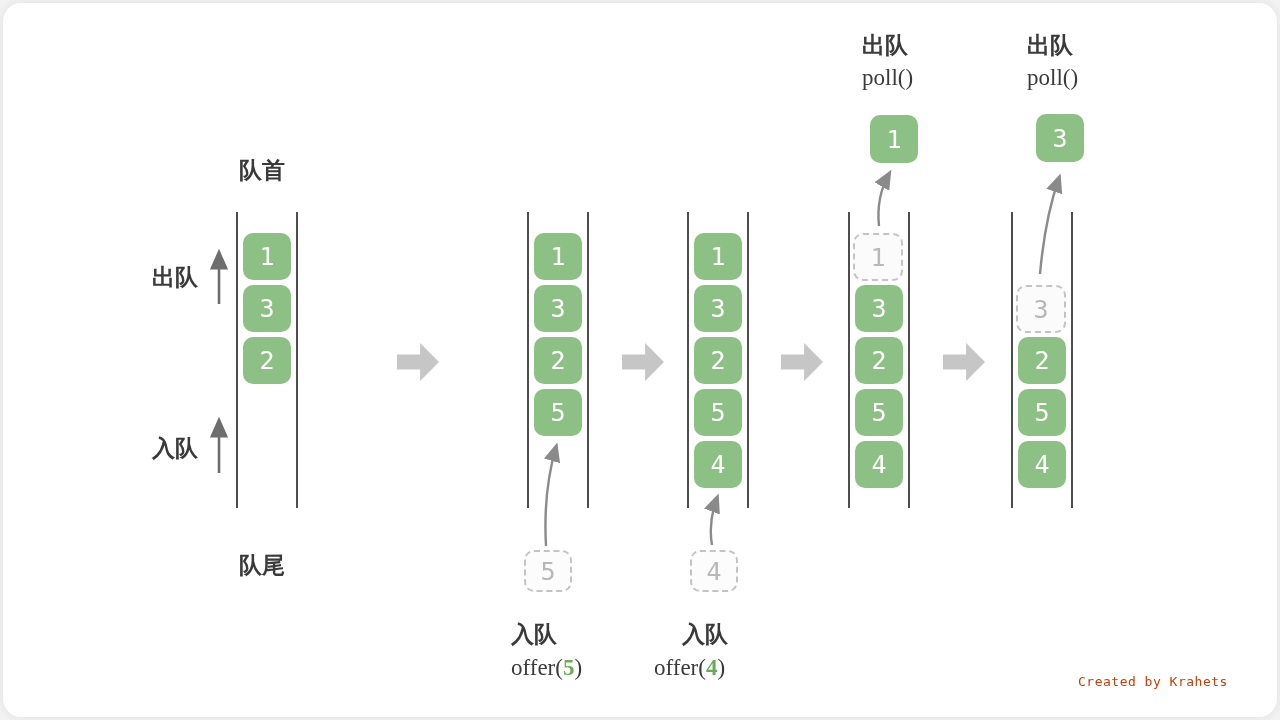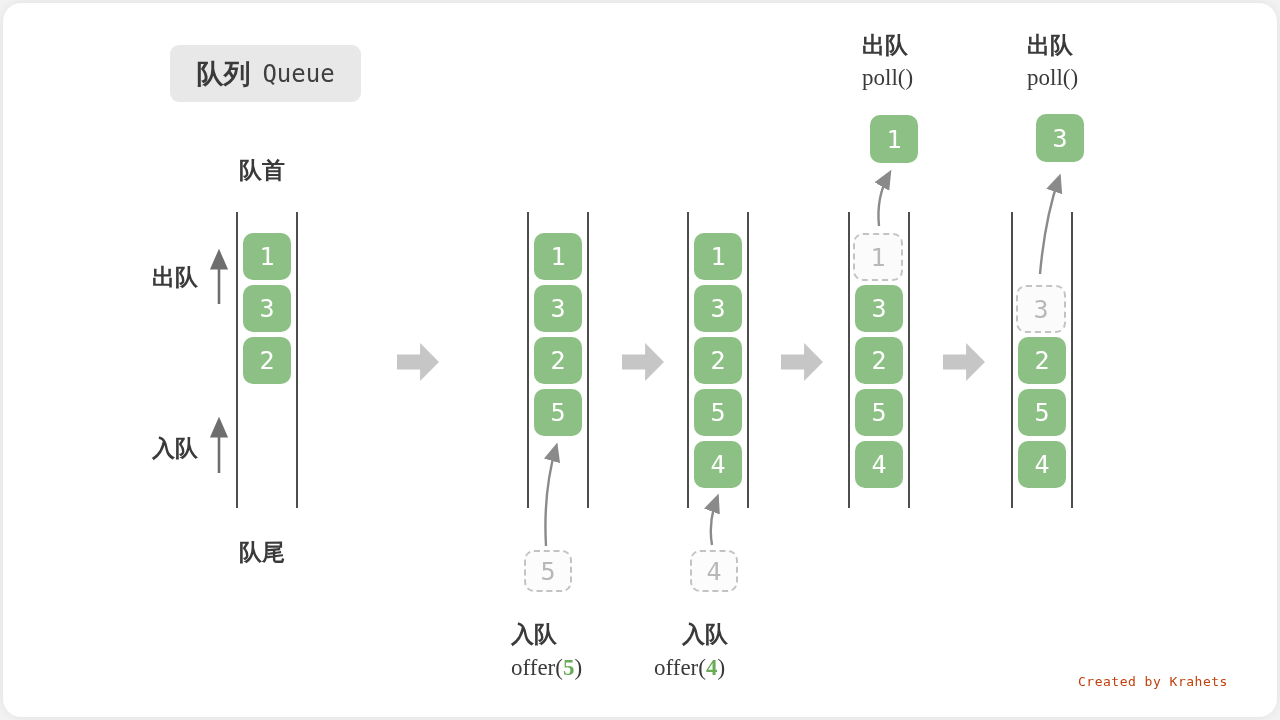--- a/index.html
+++ b/index.html
@@ -64,27 +64,23 @@
     font-family:"DejaVu Sans Mono",monospace;font-size:13px;color:#c2410c;
     letter-spacing:0.5px;white-space:nowrap;
   }
 </style>
 </head>
 <body>
 
 <div class="canvas">
   <div class="card"></div>
 
-  <div class="badge">
-    <span class="zh">队列</span>
-    <span class="en">Queue</span>
-  </div>
 
   <div class="zh-label" style="left:239px;top:155px;">队首</div>
-  <div class="zh-label" style="left:239px;top:537px;">队尾</div>
+  <div class="zh-label" style="left:239px;top:550px;">队尾</div>
   <div class="zh-label" style="left:152px;top:262px;">出队</div>
   <div class="zh-label" style="left:152px;top:433px;">入队</div>
 
   <svg class="overlay">
     <defs>
       <marker id="ah" markerWidth="9" markerHeight="8" refX="6" refY="3.5" orient="auto">
         <path d="M0,0 L8,3.5 L0,7 Z" fill="#8a8a8a"></path>
       </marker>
       <marker id="ah2" markerWidth="9" markerHeight="8" refX="6" refY="3.5" orient="auto">
         <path d="M0,0 L8,3.5 L0,7 Z" fill="#6e6e6e"></path>

